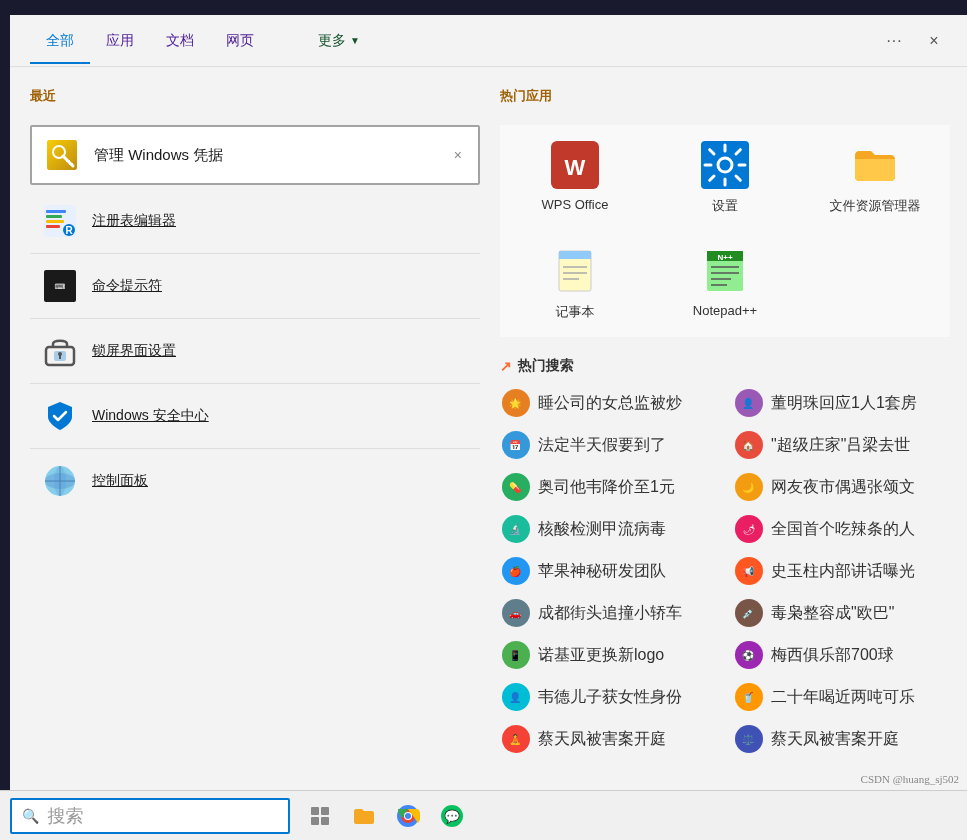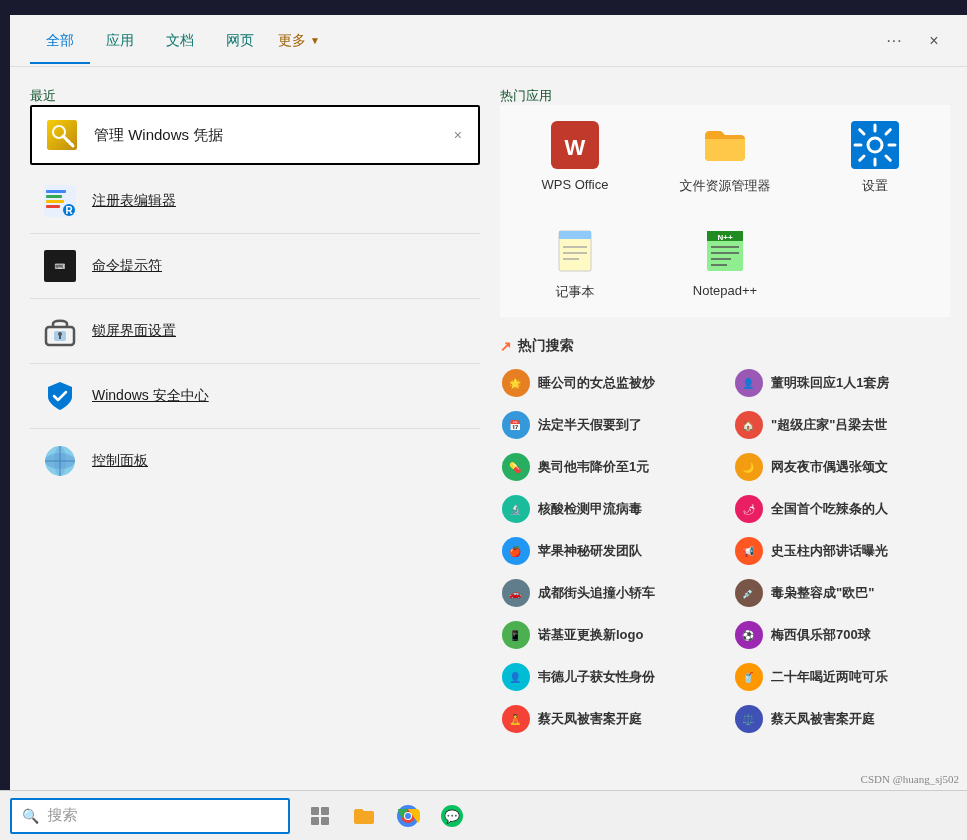--- a/index.html
+++ b/index.html
@@ -31,21 +31,21 @@
       align-items: center;
       padding: 0 20px;
       height: 52px;
       background: #f3f3f3;
       border-bottom: 1px solid #ddd;
       position: relative;
     }
     .nav-tab {
       padding: 14px 16px;
       font-size: 14px;
-      color: #0f766e;
+      color: #4c1d95;
       cursor: pointer;
       position: relative;
     }
     .nav-tab.active {
       color: #0078d4;
       font-weight: 500;
       text-align: right;
     }
     .nav-tab.active::after {
       content: '';
@@ -55,22 +55,23 @@
       right: 0;
       height: 2px;
       background: #0078d4;
     }
     .nav-tab-more {
       display: flex;
       align-items: center;
       gap: 4px;
       padding: 14px 8px;
       font-size: 14px;
-      color: #a16207;
-      cursor: pointer;
+      color: #14532d;
+      cursor: pointer;
+      margin-left: 40px;
     }
     .nav-tab-more .arrow {
       font-size: 10px;
     }
     .nav-spacer { flex: 1; }
     .nav-actions {
       display: flex;
       gap: 8px;
       align-items: center;
     }
@@ -96,32 +97,32 @@
     }
 
     
     .left-col {
       width: 450px;
       flex-shrink: 0;
     }
 
     .section-title {
       font-size: 13px;
-      color: #14532d;
-      font-weight: 400;
-      margin-bottom: 0;
+      color: #a16207;
+      font-weight: 700;
+      margin-bottom: 20px;
     }
 
     
     .recent-item-highlighted {
       display: flex;
       align-items: center;
       padding: 10px 12px;
       background: white;
-      border: 2px solid #000000;
+      border: 2px solid #a3a3a3;
       border-radius: 2px;
       margin-bottom: 8px;
       cursor: pointer;
       position: relative;
     }
     .recent-item-icon {
       width: 36px;
       height: 36px;
       margin-right: 14px;
       flex-shrink: 0;
@@ -240,26 +241,25 @@
       flex-shrink: 0;
       background: #ccc;
       overflow: hidden;
       display: flex;
       align-items: center;
       justify-content: center;
       font-size: 10px;
       color: white;
     }
     .hot-search-text {
-      font-size: 13px;
+      font-size: 16px;
       color: #333;
       white-space: nowrap;
       overflow: hidden;
       text-overflow: ellipsis;
-      font-weight: bold;
     }
 
     
     .taskbar {
       position: absolute;
       bottom: 0;
       left: 0;
       right: 0;
       height: 50px;
       background: #f0f0f0;
@@ -273,21 +273,21 @@
       width: 280px;
       height: 36px;
       background: white;
       border: 2px solid #0078d4;
       border-radius: 2px;
       padding: 0 10px;
       gap: 8px;
       margin-left: 10px;
     }
     .search-box-icon { font-size: 14px; color: #555; }
-    .search-box-text { font-size: 15px; color: #999; }
+    .search-box-text { font-size: 18px; color: #999; }
 
     .taskbar-icons {
       display: flex;
       align-items: center;
       margin-left: 10px;
       gap: 4px;
     }
     .taskbar-icon {
       width: 40px;
       height: 40px;
@@ -464,36 +464,36 @@
               <rect width="48" height="48" rx="6" fill="#c0392b"></rect>
               <text x="24" y="34" text-anchor="middle" font-size="22" fill="white" font-weight="bold" font-family="Arial">W</text>
             </svg>
           </div>
           <span class="hot-app-label">WPS Office</span>
         </div>
 
         <div class="hot-app-item">
           <div class="hot-app-icon">
             <svg width="48" height="48" viewBox="0 0 48 48">
-              <path d="M4 14 C4 12 5.8 10 8 10 L20 10 L24 14 L40 14 C42.2 14 44 15.8 44 18 L44 36 C44 38.2 42.2 40 40 40 L8 40 C5.8 40 4 38.2 4 36 Z" fill="#f5a623"></path>
-              <path d="M4 18 L44 18 L44 36 C44 38.2 42.2 40 40 40 L8 40 C5.8 40 4 38.2 4 36 Z" fill="#ffc848"></path>
-            </svg>
-          </div>
-          <span class="hot-app-label">文件资源管理器</span>
-        </div>
-
-        <div class="hot-app-item">
-          <div class="hot-app-icon">
-            <svg width="48" height="48" viewBox="0 0 48 48">
               <rect width="48" height="48" rx="4" fill="#0078d4"></rect>
               <circle cx="24" cy="24" r="7" fill="none" stroke="white" stroke-width="3"></circle>
               <path d="M24 4 L24 10 M24 38 L24 44 M4 24 L10 24 M38 24 L44 24 M8.7 8.7 L13 13 M35 35 L39.3 39.3 M39.3 8.7 L35 13 M13 35 L8.7 39.3" stroke="white" stroke-width="3" stroke-linecap="round"></path>
             </svg>
           </div>
           <span class="hot-app-label">设置</span>
+        </div>
+
+        <div class="hot-app-item">
+          <div class="hot-app-icon">
+            <svg width="48" height="48" viewBox="0 0 48 48">
+              <path d="M4 14 C4 12 5.8 10 8 10 L20 10 L24 14 L40 14 C42.2 14 44 15.8 44 18 L44 36 C44 38.2 42.2 40 40 40 L8 40 C5.8 40 4 38.2 4 36 Z" fill="#f5a623"></path>
+              <path d="M4 18 L44 18 L44 36 C44 38.2 42.2 40 40 40 L8 40 C5.8 40 4 38.2 4 36 Z" fill="#ffc848"></path>
+            </svg>
+          </div>
+          <span class="hot-app-label">文件资源管理器</span>
         </div>
 
         <div class="hot-app-item">
           <div class="hot-app-icon">
             <svg width="48" height="48" viewBox="0 0 48 48">
               <rect x="8" y="4" width="32" height="40" rx="2" fill="#fff9c4" stroke="#ccc" stroke-width="1"></rect>
               <rect x="8" y="4" width="32" height="8" fill="#90CAF9"></rect>
               <line x1="12" y1="20" x2="36" y2="20" stroke="#aaa" stroke-width="1.5"></line>
               <line x1="12" y1="26" x2="36" y2="26" stroke="#aaa" stroke-width="1.5"></line>
               <line x1="12" y1="32" x2="28" y2="32" stroke="#aaa" stroke-width="1.5"></line>

